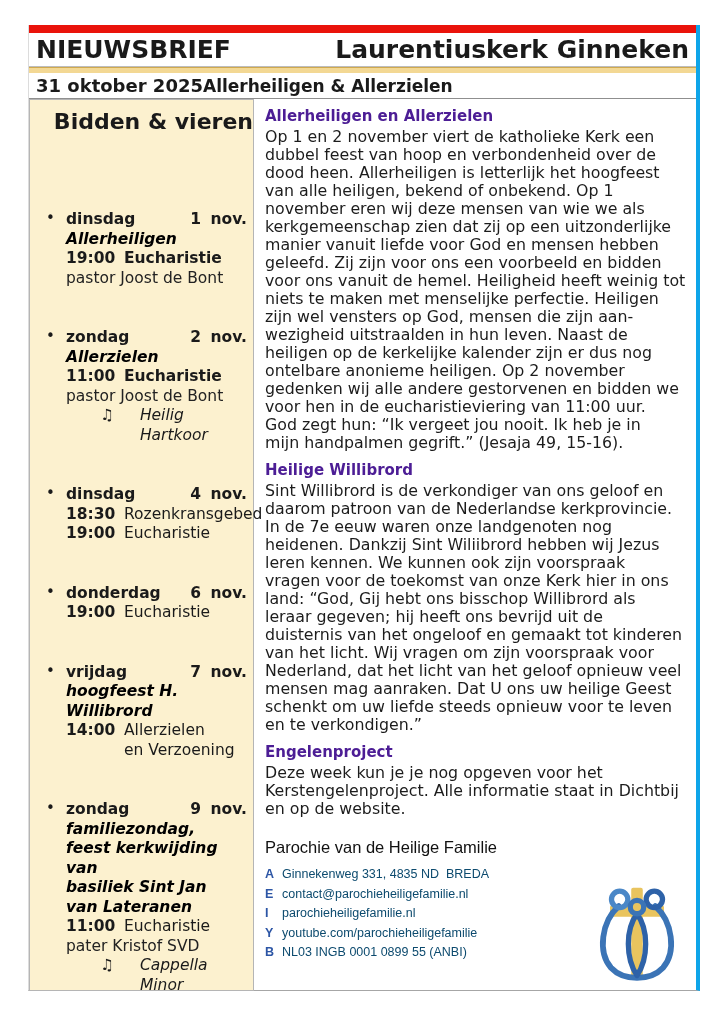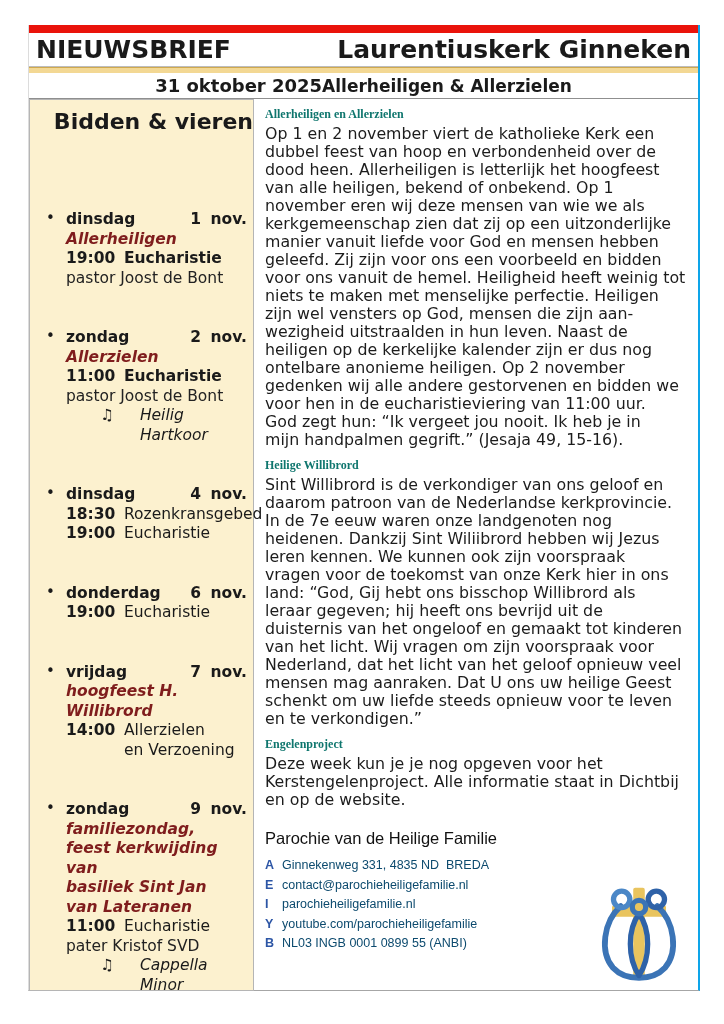--- a/index.html
+++ b/index.html
@@ -3,32 +3,32 @@
 <meta charset="utf-8">
 <style>
   html,body{margin:0;padding:0;}
   body{
     width:724px;height:1024px;position:relative;background:#ffffff;
     font-family:"DejaVu Sans",sans-serif;color:#1a1a1a;overflow:hidden;
   }
   .frame{
     position:absolute;left:28px;top:25px;width:672px;height:966px;
     box-sizing:border-box;
-    border-left:1px solid #dcdcdc;border-right:2px solid #0ea5e9;border-bottom:1px solid #a6a6a6;
+    border-left:1px solid #dcdcdc;border-right:4px solid #0ea5e9;border-bottom:1px solid #a6a6a6;
     background:#ffffff;
   }
   .redbar{height:8px;background:#ea130b;}
   .mastrow{
     height:33px;display:flex;justify-content:space-between;align-items:center;
     padding:0 7px;border-bottom:1px solid #bdbdbd;
   }
   .mast-title,.mast-church{font-size:25px;font-weight:bold;line-height:1;white-space:nowrap;}
   .goldbar{height:5px;background:#f3d894;border-top:1px solid #cfa94f;}
   .daterow{
-    height:25px;display:flex;justify-content:center;align-items:center;
+    height:25px;display:flex;justify-content:flex-start;align-items:center;
     padding:0 7px;border-bottom:1px solid #8f8f8f;font-weight:bold;
   }
   .date{font-size:18px;}
   .theme{font-size:17px;}
   .bodyarea{position:relative;display:flex;height:892px;}
   
   .sidebar{
     width:225px;box-sizing:border-box;height:100%;
     background:#fcf1cf;border:1px solid #b5b5b5;flex:0 0 auto;
   }
@@ -36,32 +36,32 @@
   .schedule{margin:76px 0 0 14px;padding-right:6px;}
   .sched-item{
     position:relative;padding-left:22px;font-size:15.5px;line-height:19.5px;
     margin-bottom:40px;
   }
   .sched-item .bullet{position:absolute;left:2px;top:-1px;font-size:15px;}
   .dayline{display:flex;font-weight:bold;}
   .dayline .day{flex:1;}
   .dayline .num{width:34px;text-align:right;}
   .dayline .month{width:46px;text-align:right;}
-  .special{color:#7f1d1d;font-weight:bold;font-style:italic;}
+  .special{color:#000000;font-weight:bold;font-style:italic;}
   .timeline{display:flex;}
   .timeline .time{font-weight:bold;min-width:50px;}
   .timeline .act{margin-left:8px;}
   .timeline .act.b{font-weight:bold;}
   .person{color:#222;}
   .music{display:flex;font-style:italic;}
   .music .note{margin-left:34px;font-style:normal;}
   .music .choir{margin-left:26px;}
   
   .main{flex:1;padding:8px 8px 0 11px;position:relative;box-sizing:border-box;}
-  .article h3{font-size:12px;font-weight:bold;margin:0 0 3px 0;color:#0f766e;font-family:Liberation Serif, serif;}
+  .article h3{font-size:15px;font-weight:bold;margin:0 0 3px 0;color:#4c1d95;}
   .article p{
     font-size:15.8px;line-height:18px;margin:0 0 9px 0;
     white-space:pre-line;color:#1c1c1c;
   }
   .footer{margin-top:20px;font-family:"Liberation Sans",sans-serif;}
   .org{font-size:16.5px;margin-bottom:8px;color:#111;}
   .contact{display:flex;font-size:12.5px;line-height:19.5px;}
   .contact .key{color:#2c55a5;font-weight:bold;width:17px;flex:0 0 auto;}
   .contact .val{color:#0c4a6e;white-space:pre;}
   .logo{position:absolute;right:12px;bottom:4px;width:94px;height:104px;}

